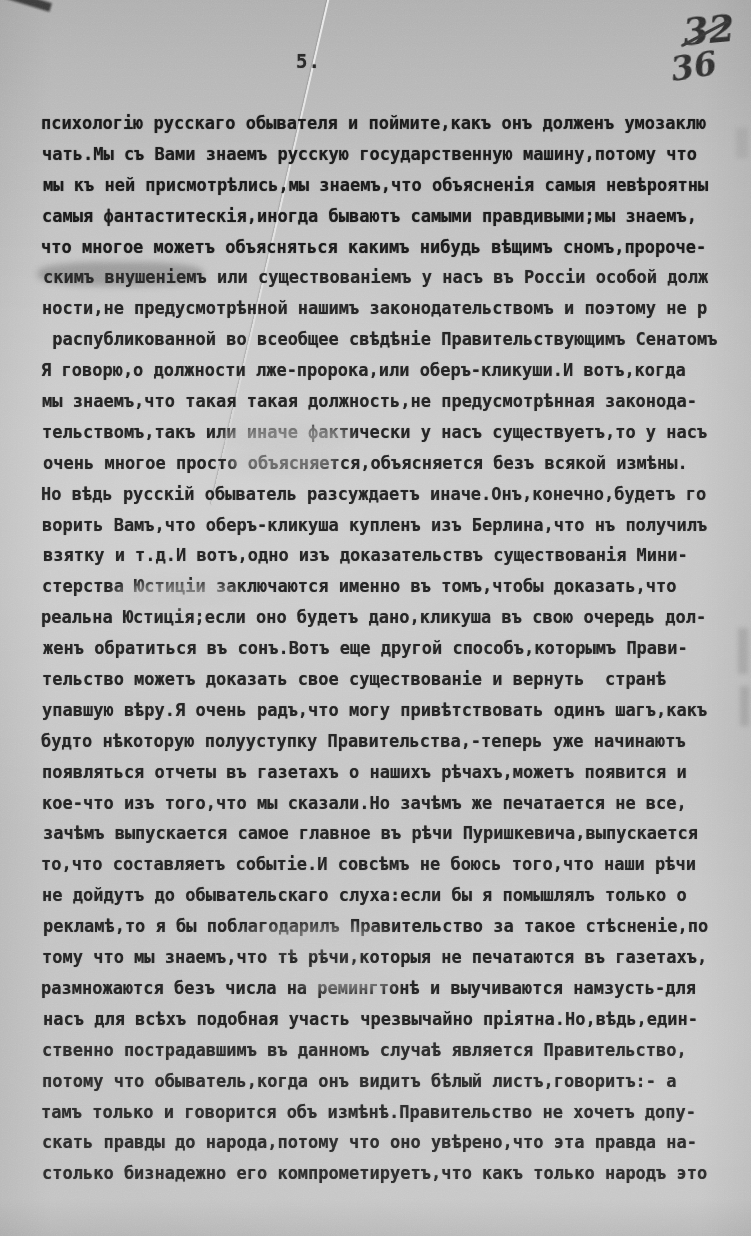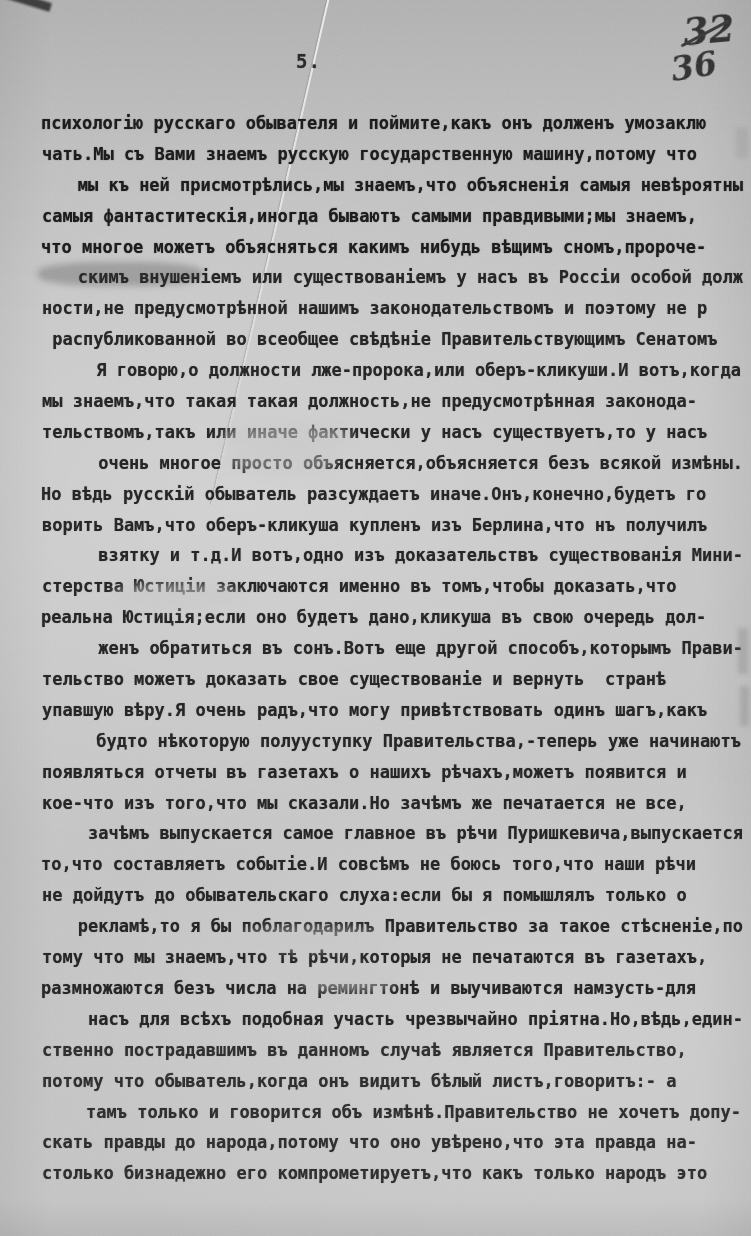--- a/index.html
+++ b/index.html
@@ -27,21 +27,21 @@
   }
 
   .body-text{
     position:absolute;left:42px;top:108px;width:700px;
     font-size:17px;font-weight:bold;line-height:30.9px;
     color:#222;white-space:pre;
     text-shadow:0 0 .9px rgba(25,25,25,.55);
     filter:blur(.25px);
   }
   .body-text .line{height:30.9px;}
-  .body-text .line:nth-child(3n){transform:translateX(1px);text-align:right;}
+  .body-text .line:nth-child(3n){transform:translateX(1px);}
   .body-text .line:nth-child(4n+1){transform:translateX(-1px);}
   .body-text .line:nth-child(-n+5){color:#191919;text-shadow:0 0 1.1px rgba(15,15,15,.7);}
   .body-text .line:nth-child(n+31){color:#2b2b2b;}
 
   .hw{
     position:absolute;
     font-family:"DejaVu Serif","Liberation Serif",serif;
     font-style:italic;font-weight:bold;color:#2f2f2f;
     filter:blur(.3px);
   }

